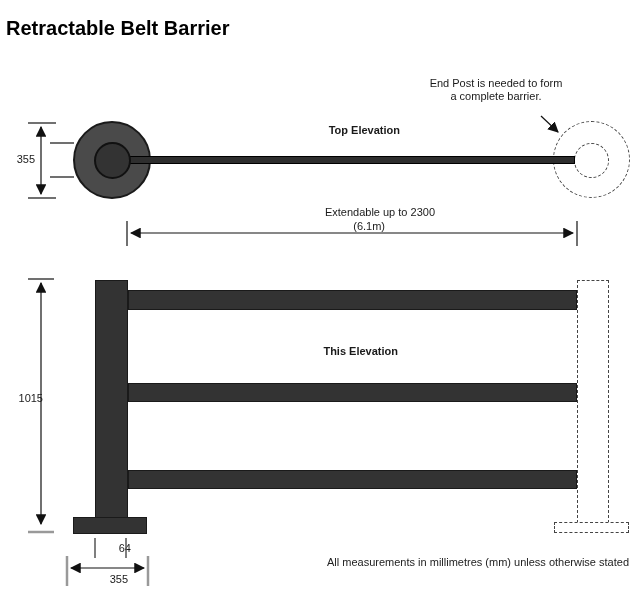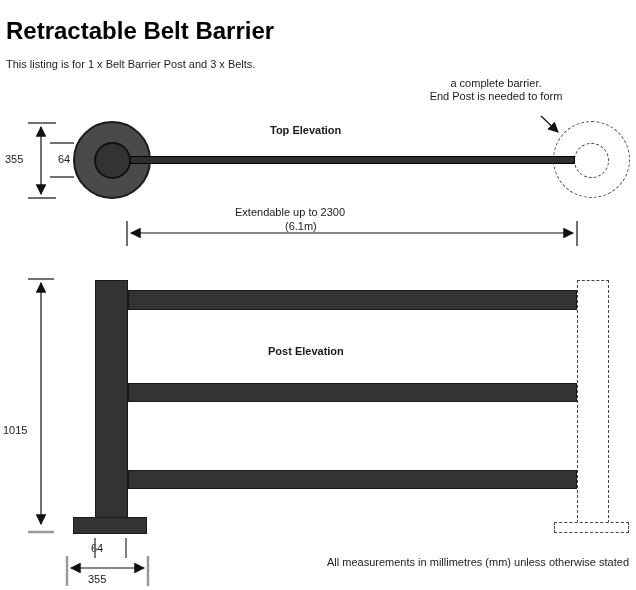--- a/index.html
+++ b/index.html
@@ -11,22 +11,22 @@
     --dim-line:#111111;
     --grey-tick:#999999;
   }
   html,body{margin:0;padding:0;background:#fff;}
   .canvas{
     position:relative;width:636px;height:590px;background:#ffffff;overflow:hidden;
     font-family:"Liberation Sans", sans-serif;color:#1a1a1a;
   }
   .lbl{position:absolute;font-size:11px;line-height:13px;color:#1a1a1a;white-space:nowrap;}
   .bold{font-weight:700;}
-  .ctr{text-align:left;}
-  .title{position:absolute;left:6px;top:17px;font-size:24px;font-weight:700;color:#000;}
+  .ctr{text-align:right;}
+  .title{position:absolute;left:6px;top:17px;font-size:20px;font-weight:700;color:#000;}
   .subtitle{position:absolute;left:6px;top:58px;font-size:11px;color:#222;}
   .annotation{position:absolute;left:398px;top:77px;width:196px;text-align:center;font-size:11px;line-height:13px;}
   .circle{position:absolute;border-radius:50%;box-sizing:border-box;}
   .outer-circle{left:73px;top:121px;width:78px;height:78px;background:var(--base-circle-fill);border:2px solid var(--outline);z-index:1;}
   .inner-circle{left:94px;top:142px;width:37px;height:37px;background:var(--hub-circle-fill);border:2px solid #111;z-index:3;}
   .belt-top{position:absolute;left:127px;top:156px;width:448px;height:8px;background:#2e2e2e;border:1px solid #000;box-sizing:border-box;z-index:2;}
   .dash-outer{left:553px;top:121px;width:77px;height:77px;border:1.5px dashed var(--dashed-outline);background:#fff0;}
   .dash-inner{left:574px;top:143px;width:35px;height:35px;border:1.5px dashed var(--dashed-outline);}
   .bar{position:absolute;background:var(--bar-fill);border:1px solid var(--outline);box-sizing:border-box;}
   .post-front{left:95px;top:280px;width:33px;height:238px;}
@@ -38,52 +38,51 @@
   .dash-base{position:absolute;left:554px;top:522px;width:75px;height:11px;border:1.5px dashed var(--dashed-outline);box-sizing:border-box;background:#fff;}
   svg.overlay{position:absolute;left:0;top:0;width:636px;height:590px;pointer-events:none;z-index:4;}
   .footer{position:absolute;right:7px;top:556px;font-size:11px;color:#222;text-align:right;}
 </style>
 </head>
 <body>
 
 <div class="canvas">
 
   <div class="title">Retractable Belt Barrier</div>
-  <div class="subtitle">This listing is for 1 x Belt Barrier Post and 3 x Belts.</div>
 
   <div class="annotation">
+    <div>End Post is needed to form</div>
     <div>a complete barrier.</div>
-    <div>End Post is needed to form</div>
   </div>
 
   <div class="lbl bold ctr" style="left:270px;top:124px;width:130px;">Top Elevation</div>
 
   <div class="circle outer-circle"></div>
   <div class="belt-top"></div>
   <div class="circle inner-circle"></div>
   <div class="circle dash-outer"></div>
   <div class="circle dash-inner"></div>
 
   <div class="lbl ctr" style="left:5px;top:153px;width:30px;">355</div>
   <div class="lbl ctr" style="left:58px;top:153px;width:30px;">64</div>
 
   <div class="lbl ctr" style="left:235px;top:206px;width:200px;">Extendable up to 2300</div>
   <div class="lbl ctr" style="left:285px;top:220px;width:100px;">(6.1m)</div>
 
-  <div class="lbl bold ctr" style="left:268px;top:345px;width:130px;">Post Elevation</div>
+  <div class="lbl bold ctr" style="left:268px;top:345px;width:130px;">This Elevation</div>
 
   <div class="bar post-front"></div>
   <div class="bar belt1"></div>
   <div class="bar belt2"></div>
   <div class="bar belt3"></div>
   <div class="bar base-front"></div>
   <div class="dash-post"></div>
   <div class="dash-base"></div>
 
-  <div class="lbl ctr" style="left:3px;top:424px;width:40px;">1015</div>
+  <div class="lbl ctr" style="left:3px;top:392px;width:40px;">1015</div>
   <div class="lbl ctr" style="left:91px;top:542px;width:40px;">64</div>
   <div class="lbl ctr" style="left:88px;top:573px;width:40px;">355</div>
 
   <div class="footer">All measurements in millimetres (mm) unless otherwise stated</div>
 
   <svg class="overlay" viewBox="0 0 636 590" xmlns="http://www.w3.org/2000/svg">
     <defs>
       <marker id="arr" viewBox="0 0 10 10" refX="9" refY="5" markerWidth="9" markerHeight="9" orient="auto-start-reverse">
         <path d="M0,0 L10,5 L0,10 z" fill="#111"></path>
       </marker>

